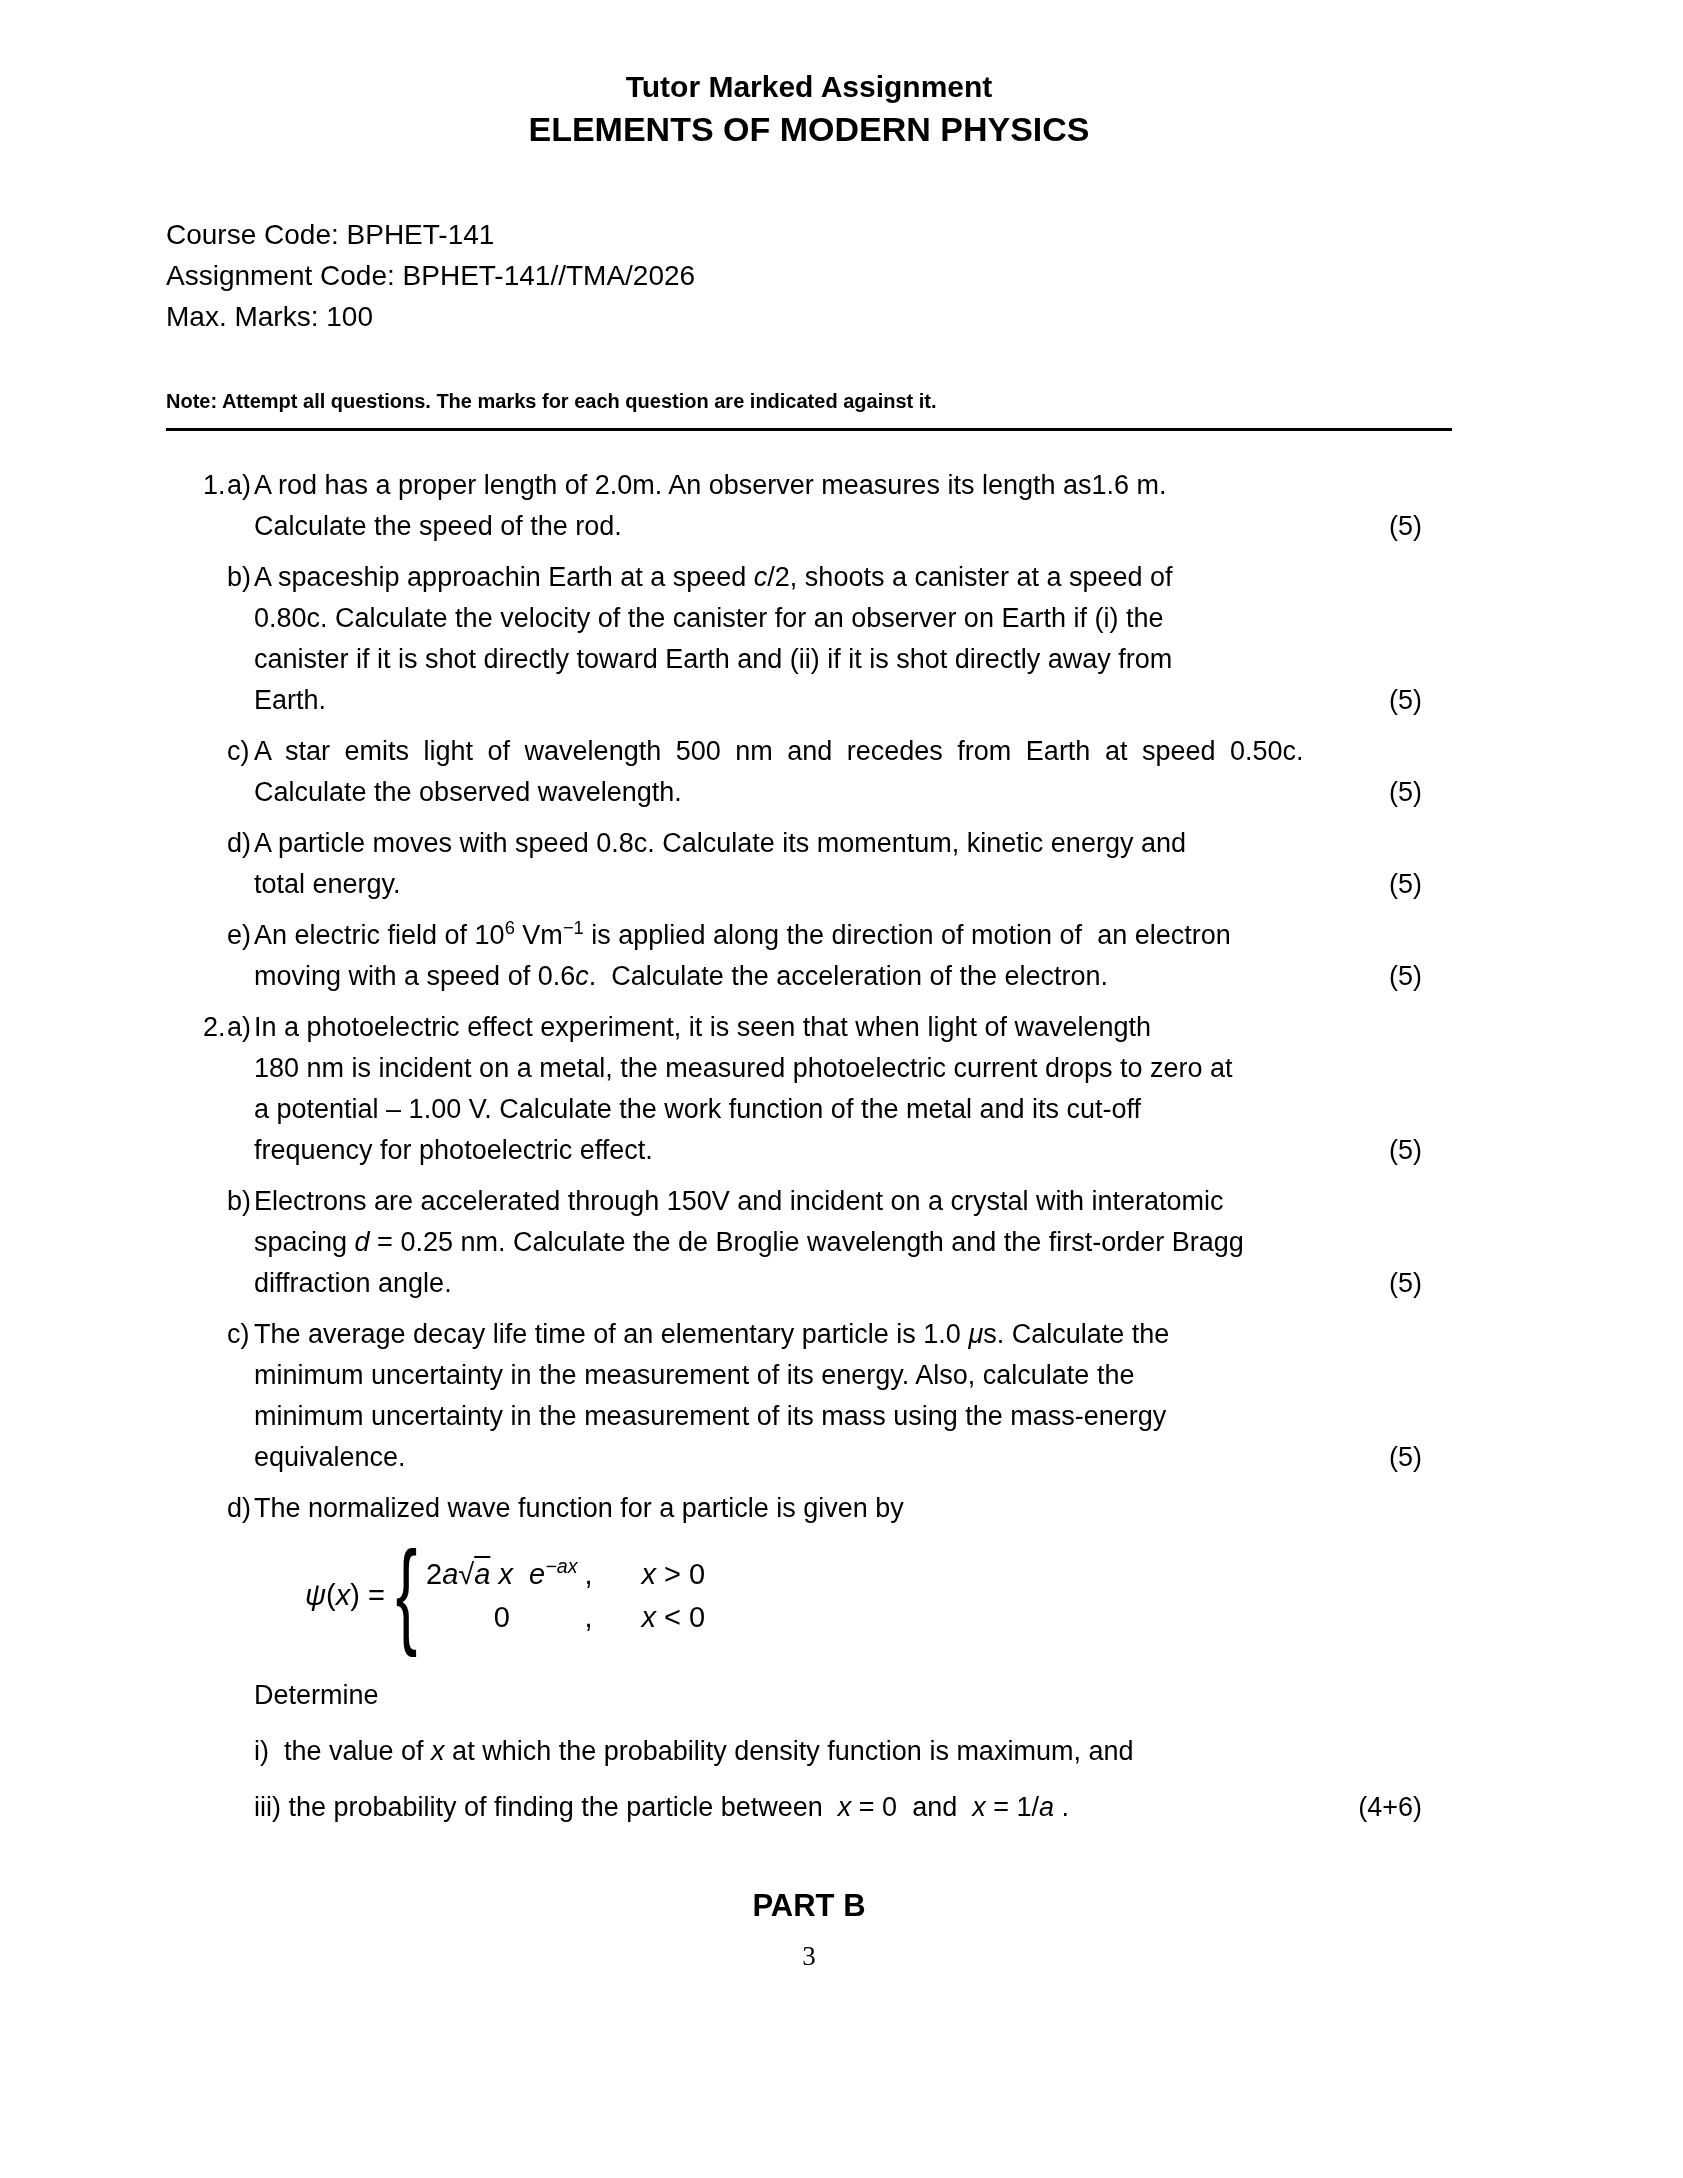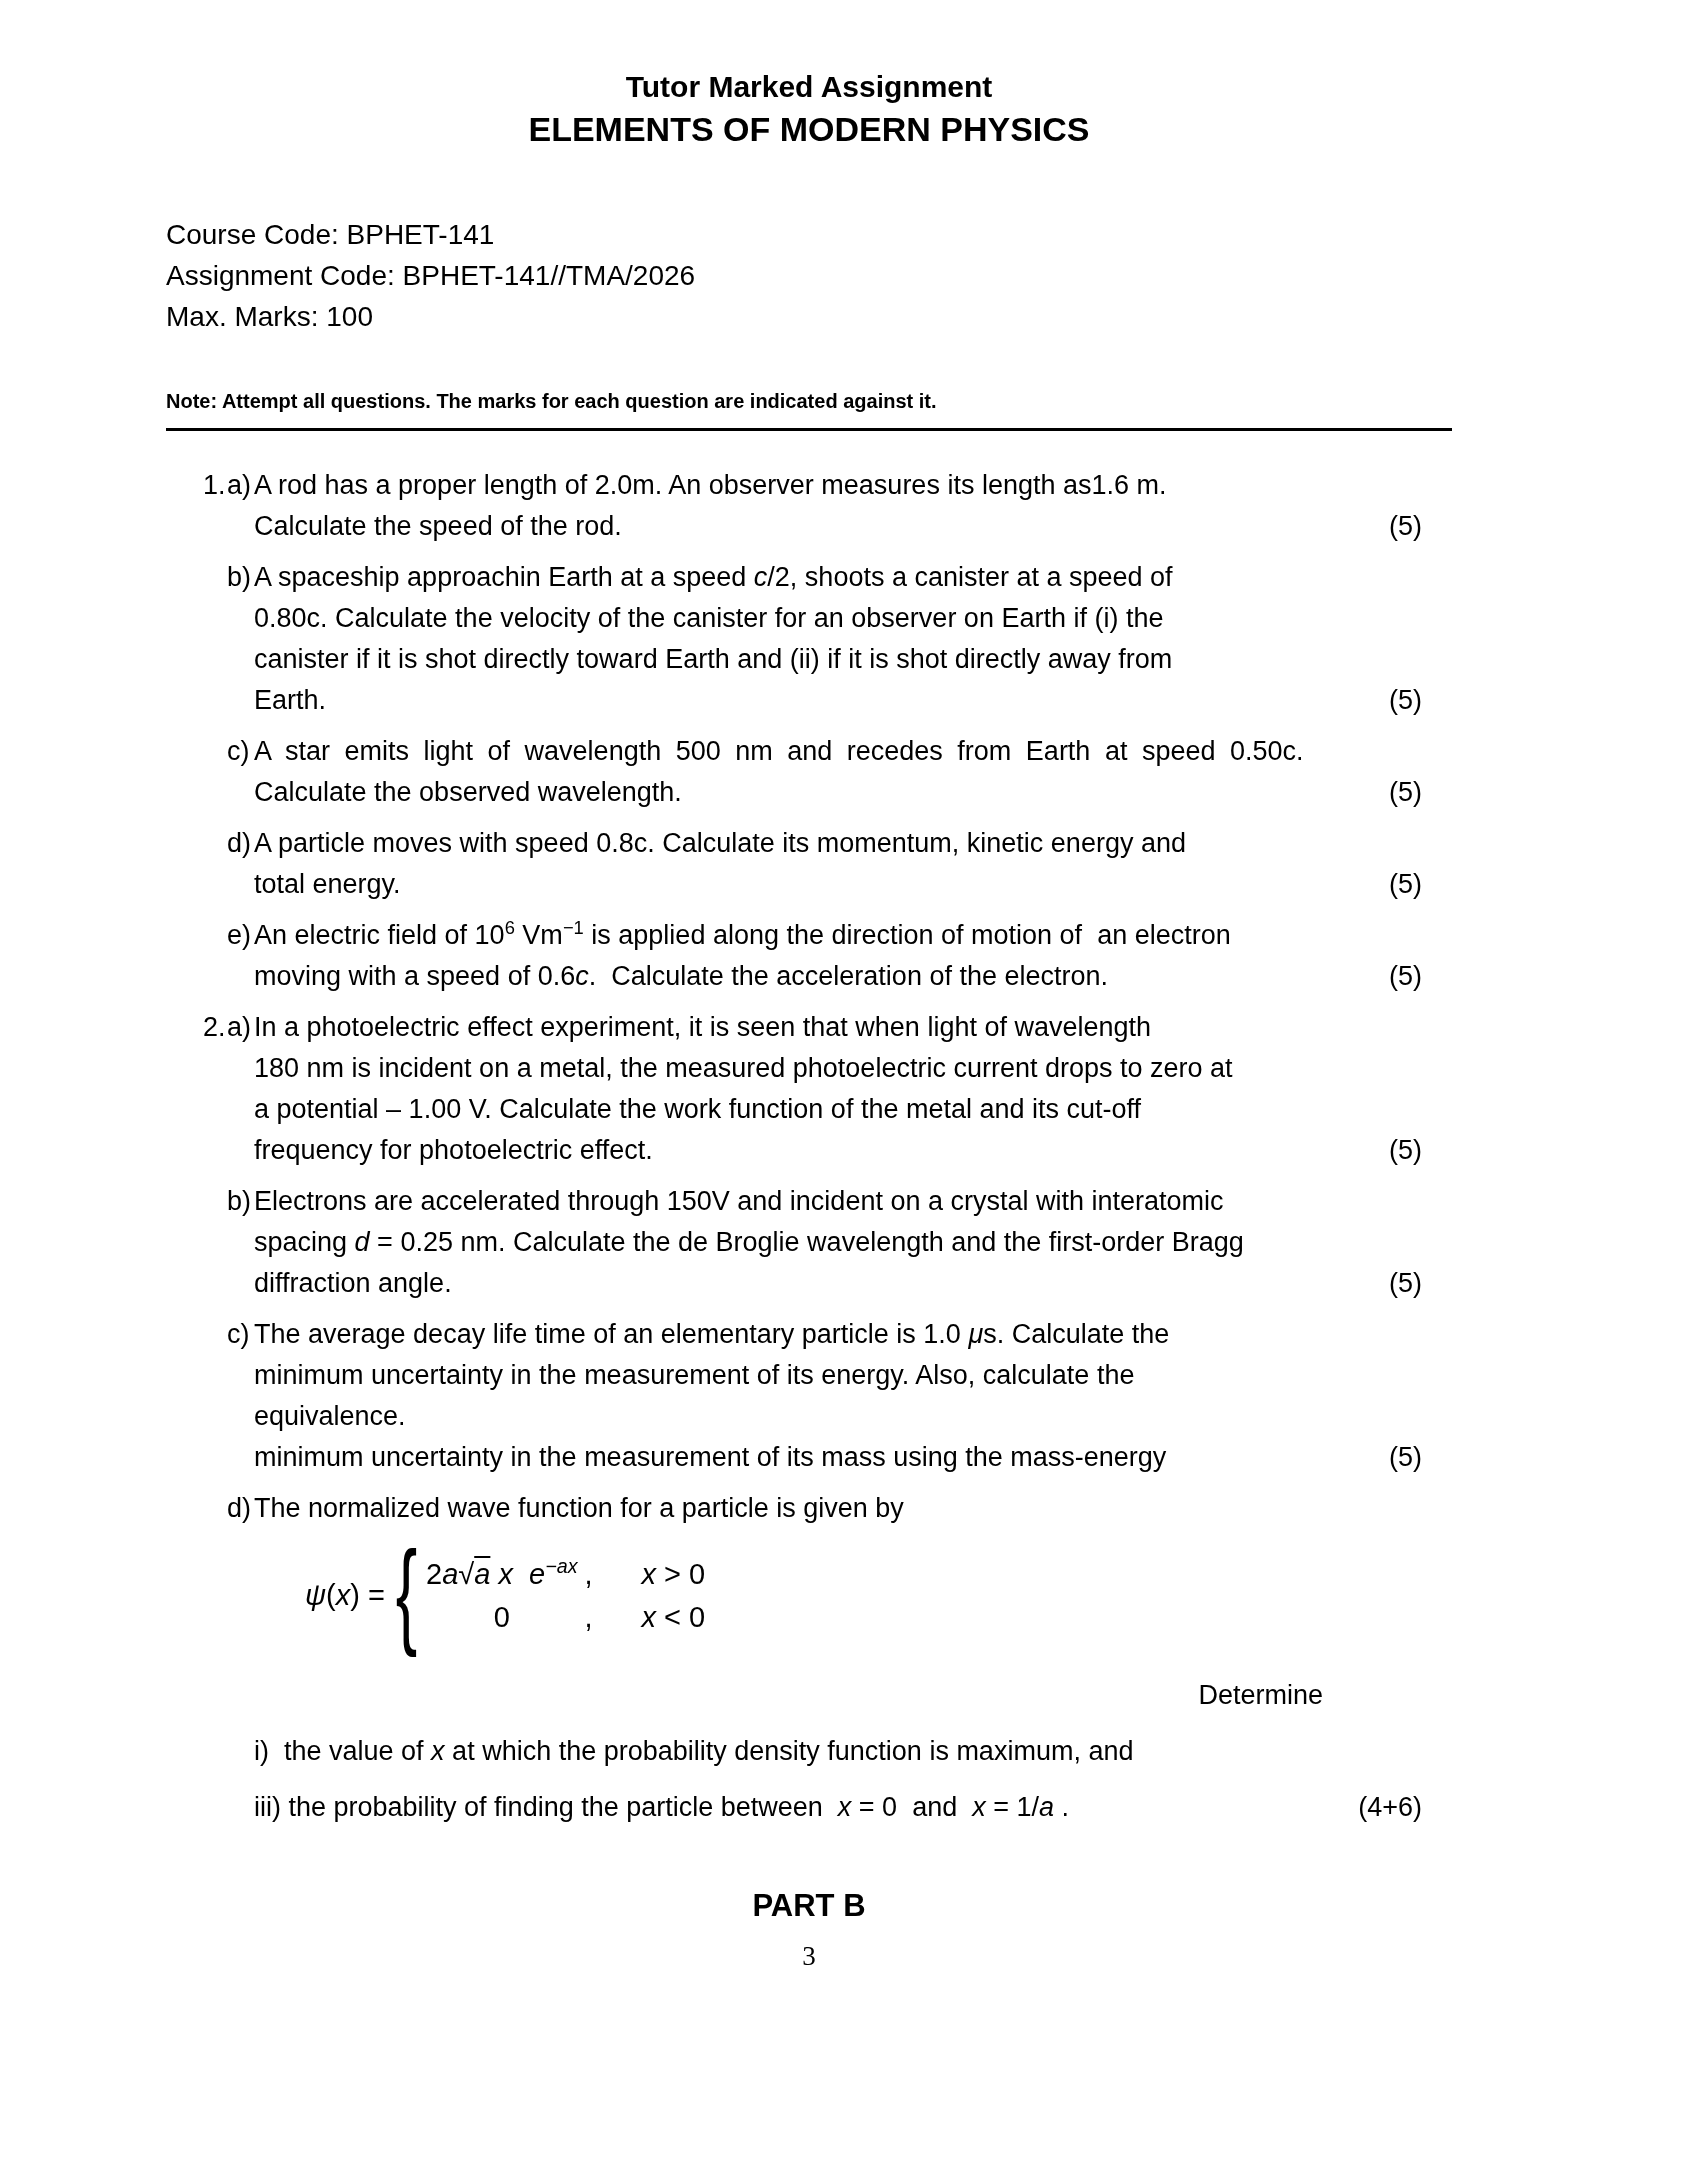--- a/index.html
+++ b/index.html
@@ -47,21 +47,21 @@
   }
   .eq-rows {
     display: grid; grid-template-columns: auto 14px auto;
     column-gap: 10px; row-gap: 14px;
     font-size: 29px; line-height: 36px; align-items: end; gap: 7px;
   }
   .eq-expr { white-space: pre; }
   .eq-center { text-align: center; }
   .eq-cond { padding-left: 36px; white-space: pre; }
 
-  .det { margin-top: 27px; text-align: right; }
+  .det { margin-top: 27px; }
   .subline { margin-top: 15px; }
 
   .partb-heading { margin-top: 57px; text-align: center; font-weight: bold; font-size: 31px; line-height: 42px; }
   .pageno { margin-top: 14px; text-align: center; font-family: "Liberation Serif", serif; font-size: 27px; }
 </style>
 </head>
 <body>
 
 <div class="page">
   <div class="title1">Tutor Marked Assignment</div>
@@ -144,22 +144,22 @@
           <div class="line"><span>diffraction angle.</span></div>
         </div>
         <div class="qmarks">(5)</div>
       </div>
       <div class="qrow part-1-2">
         <div class="qnum"></div>
         <div class="qletter">c)</div>
         <div class="qtext">
           <div class="line"><span>The average decay life time of an elementary particle is 1.0 </span><span class="seg-i">μ</span><span>s. Calculate the</span></div>
           <div class="line"><span>minimum uncertainty in the measurement of its energy. Also, calculate the</span></div>
+          <div class="line"><span>minimum uncertainty in the measurement of its mass using the mass-energy</span></div>
           <div class="line"><span>equivalence.</span></div>
-          <div class="line"><span>minimum uncertainty in the measurement of its mass using the mass-energy</span></div>
         </div>
         <div class="qmarks">(5)</div>
       </div>
       <div class="qrow part-1-3">
         <div class="qnum"></div>
         <div class="qletter">d)</div>
         <div class="qtext">
           <div class="line"><span>The normalized wave function for a particle is given by</span></div>
           <div class="eq">
             <div class="eq-lhs"><span class="seg-i">ψ</span><span>(</span><span class="seg-i">x</span><span>) = </span></div>

